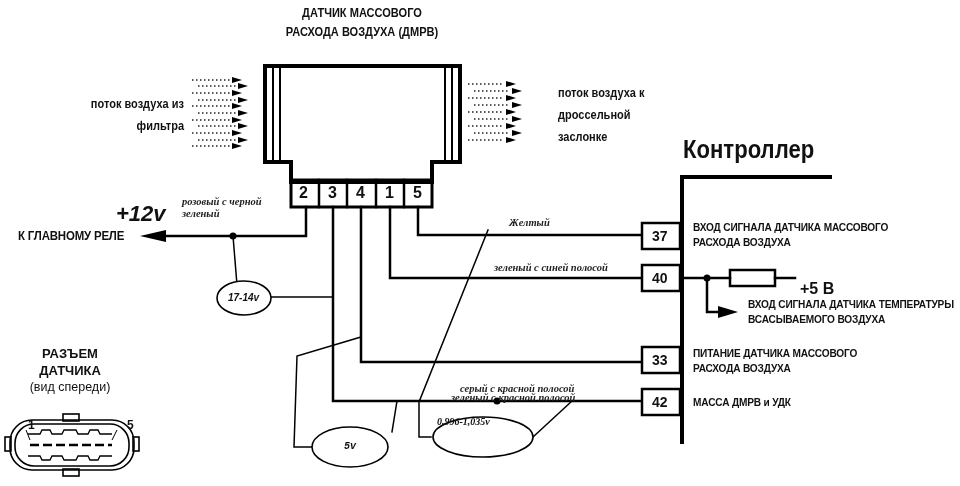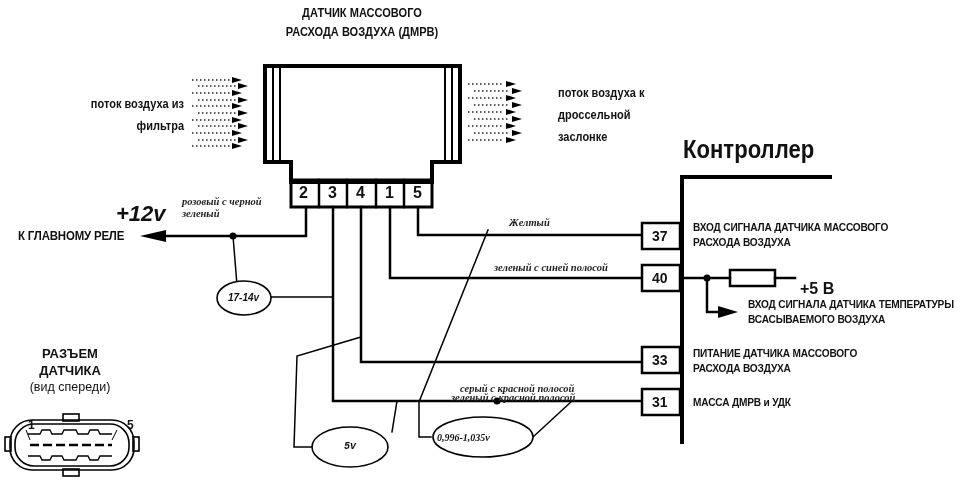--- a/index.html
+++ b/index.html
@@ -168,27 +168,27 @@
 </div>
 <div class="t cap" style="left:18px;top:228px;font-size:13px;">К ГЛАВНОМУ РЕЛЕ</div>
 
 <div class="t wire" style="left:509px;top:217px;">Желтый</div>
 <div class="t wire" style="left:494px;top:262px;font-family:Liberation Serif, serif;">зеленый с синей полосой</div>
 <div class="t wire" style="left:460px;top:339px;margin-top:44px;">серый с красной полосой</div>
 <div class="t wire" style="left:451px;top:392px;">зеленый с красной полосой</div>
 
 <div class="t volt" style="left:228px;top:292px;">17-14v</div>
 <div class="t volt" style="left:344px;top:441px;font-family:Liberation Mono, monospace;">5v</div>
-<div class="t volt" style="left:437px;top:432px;font-family:'Liberation Serif',serif;">0,996-1,035v</div>
+<div class="t volt" style="left:437px;top:416px;font-family:'Liberation Serif',serif;">0,996-1,035v</div>
 
 <div class="t ctrl" style="left:683px;top:134px;">Контроллер</div>
 <div class="t pinlbl" style="left:652px;top:228px;">37</div>
 <div class="t pinlbl" style="left:652px;top:270px;">40</div>
 <div class="t pinlbl" style="left:652px;top:352px;">33</div>
-<div class="t pinlbl" style="left:652px;top:394px;">31</div>
+<div class="t pinlbl" style="left:652px;top:394px;">42</div>
 
 <div class="t cap" style="left:693px;top:220px;line-height:15px;font-size:11.5px;">
   <div>ВХОД СИГНАЛА ДАТЧИКА МАССОВОГО</div>
   <div>РАСХОДА ВОЗДУХА</div>
 </div>
 <div class="t cap" style="left:693px;top:346px;line-height:15px;font-size:11.5px;">
   <div>ПИТАНИЕ ДАТЧИКА МАССОВОГО</div>
   <div>РАСХОДА ВОЗДУХА</div>
 </div>
 <div class="t cap" style="left:693px;top:396px;font-size:11.5px;">МАССА ДМРВ и УДК</div>

